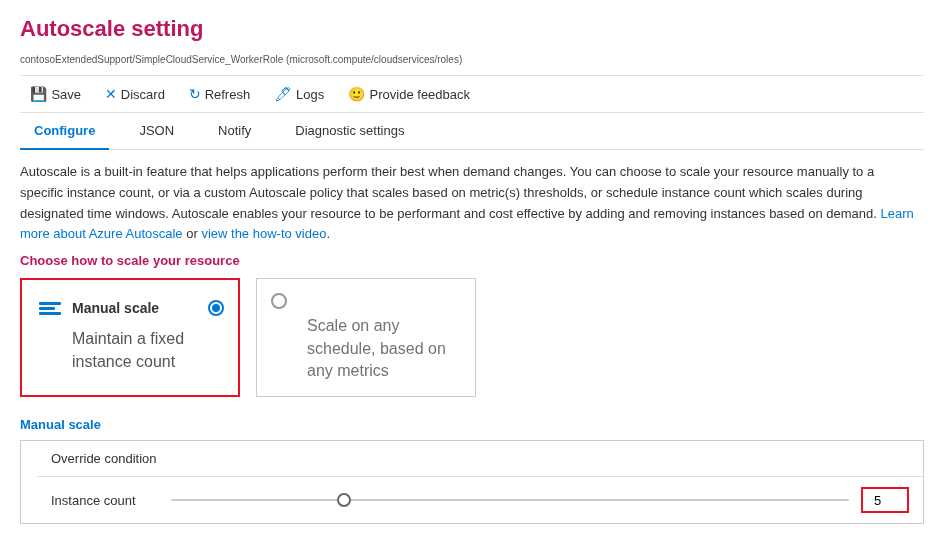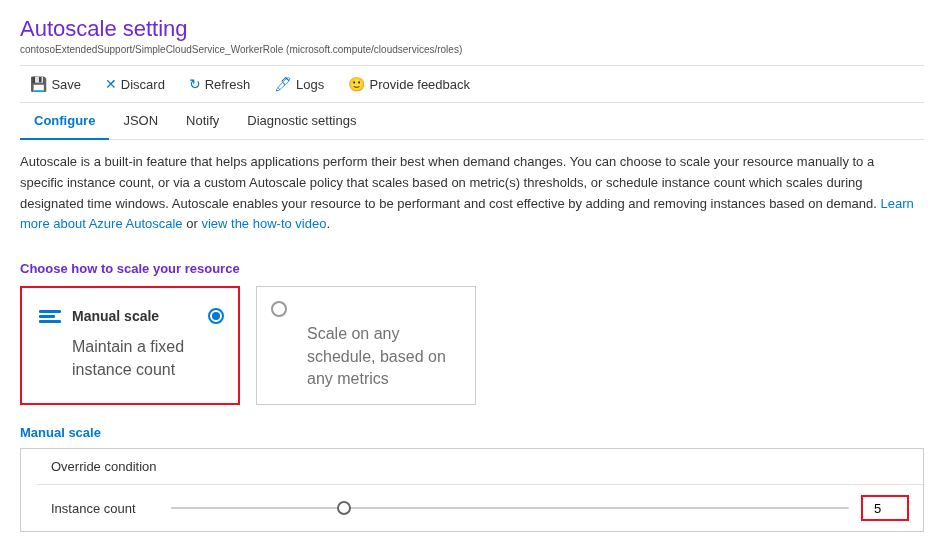--- a/index.html
+++ b/index.html
@@ -7,23 +7,23 @@
       font-family: 'Segoe UI', Arial, sans-serif;
       font-size: 13px;
       color: #333;
       background: #fff;
       width: 944px;
       min-height: 543px;
       padding: 16px 20px;
     }
     .page-title {
       font-size: 22px;
-      font-weight: 400;
-      color: #6d28d9;
-      margin-bottom: 2px;
+      font-weight: 700;
+      color: #be185d;
+      margin-bottom: 12px;
     }
     .breadcrumb {
       font-size: 10px;
       color: #555;
       margin-bottom: 10px;
     }
     .toolbar {
       display: flex;
       align-items: center;
       gap: 4px;
@@ -43,49 +43,49 @@
       font-size: 13px;
       color: #333;
       font-family: inherit;
     }
     .toolbar-btn .icon {
       font-size: 14px;
       color: #0078d4;
     }
     .tabs {
       display: flex;
-      gap: 0;
+      gap: 16px;
       border-bottom: 1px solid #e0e0e0;
       margin-bottom: 12px;
     }
     .tab {
       padding: 10px 14px;
       cursor: pointer;
       font-size: 13px;
       color: #333;
       border-bottom: 2px solid transparent;
       margin-bottom: -1px;
     }
     .tab.active {
       border-bottom: 2px solid #0078d4;
       color: #0078d4;
       font-weight: 600;
     }
     .description {
       font-size: 13px;
       color: #333;
       line-height: 1.6;
-      margin-bottom: 26px;
+      margin-bottom: 8px;
       max-width: 900px;
     }
     .description a { color: #0078d4; text-decoration: none; }
     .section-title {
       font-size: 13px;
       font-weight: 600;
-      color: #6d28d9;
+      color: #be185d;
       margin-bottom: 10px;
     }
     .scale-options {
       display: flex;
       gap: 16px;
       margin-bottom: 20px;
     }
     .scale-card {
       width: 220px;
       min-height: 110px;

